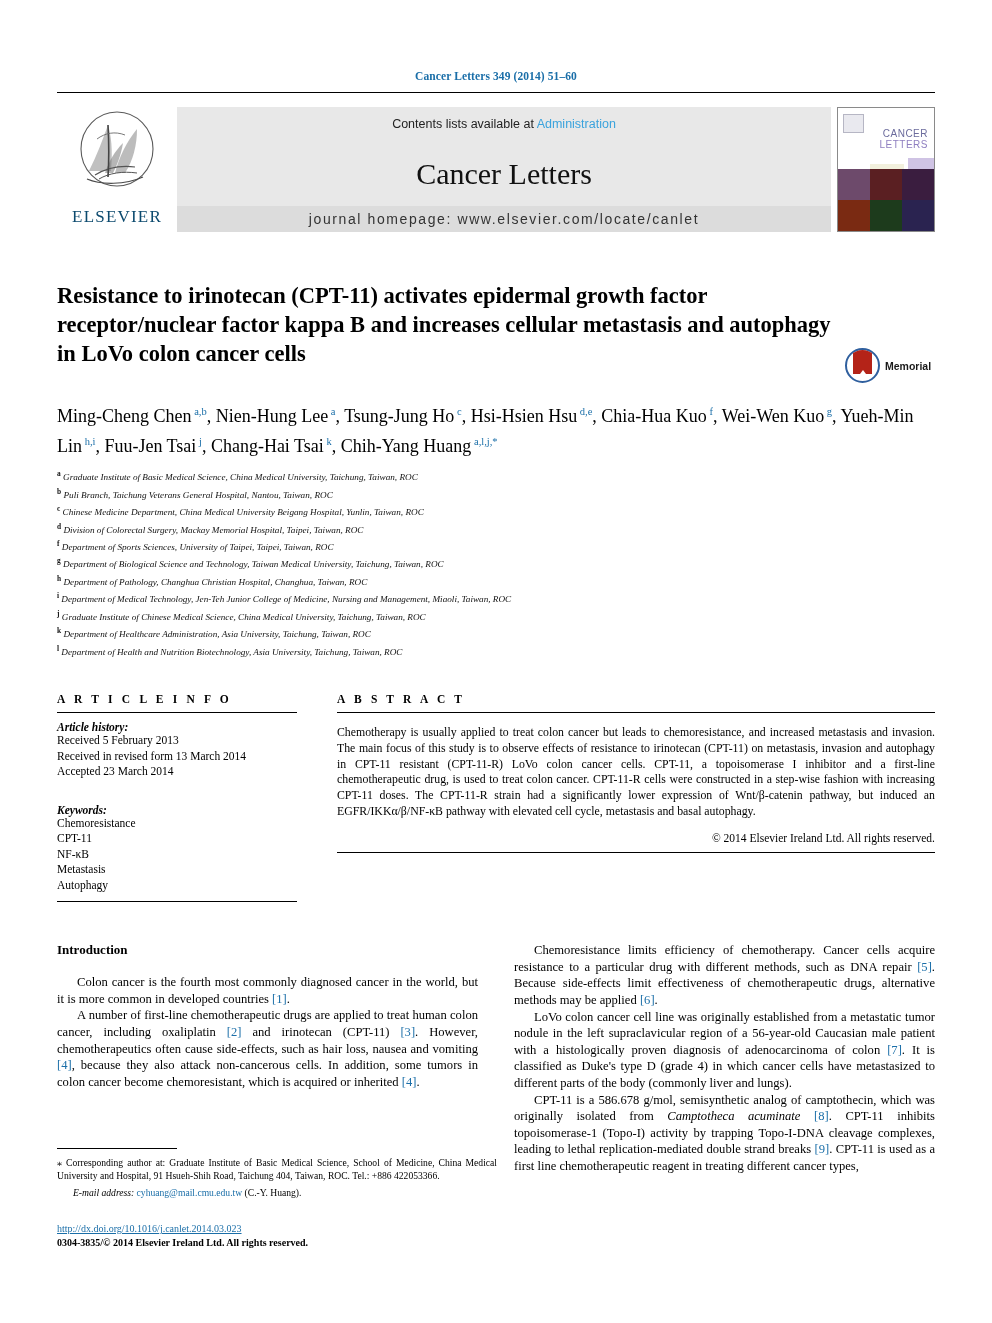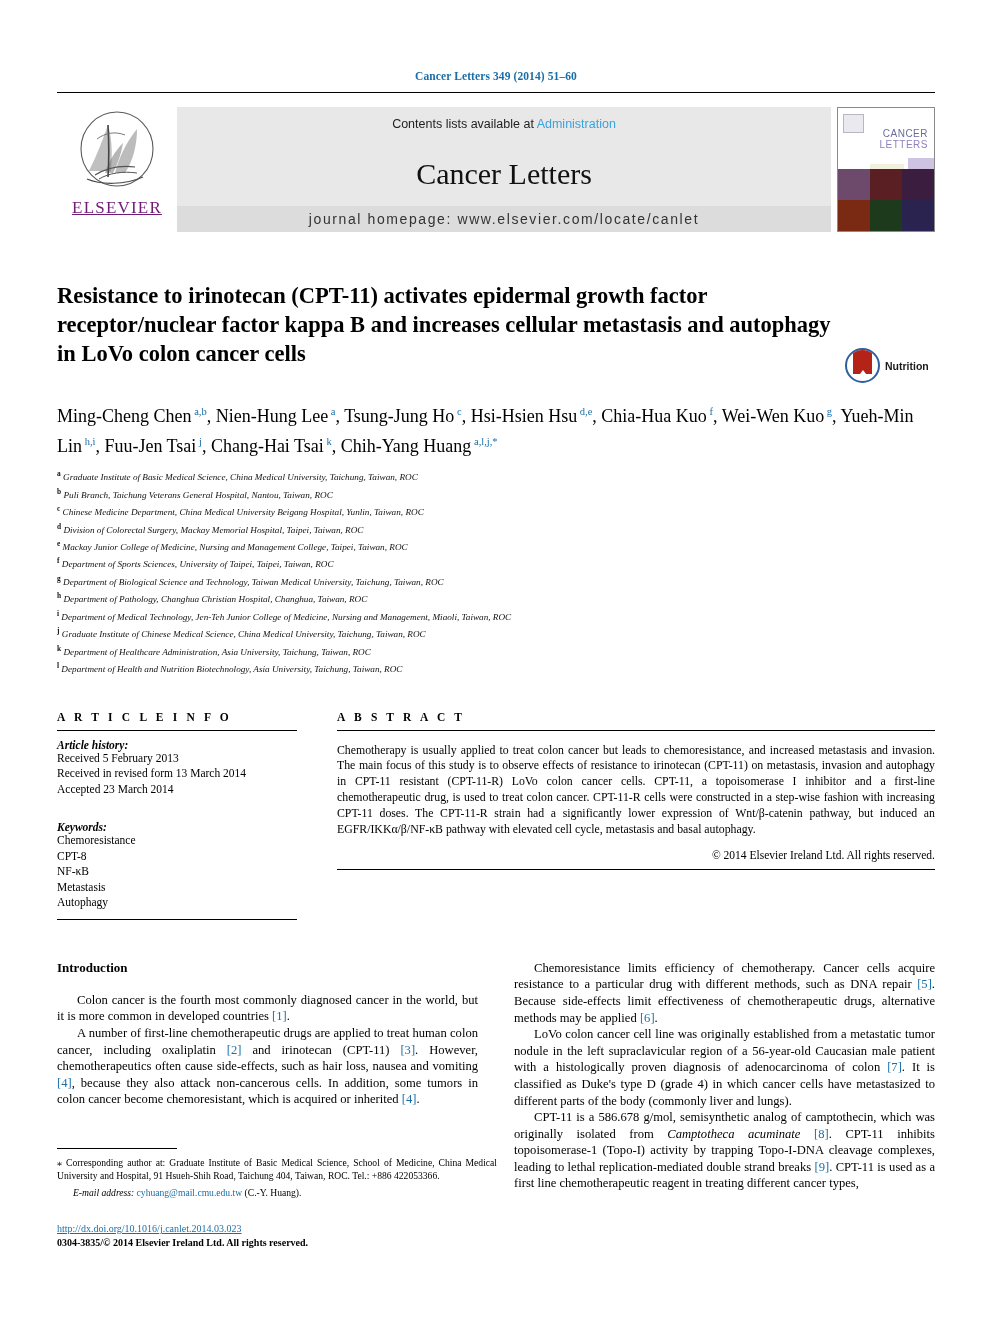--- a/index.html
+++ b/index.html
@@ -55,24 +55,23 @@
   }
   .tree-box {
     width: 84px;
     height: 88px;
     position: relative;
   }
   .elsevier-word {
     font-family: "Liberation Serif", serif;
     font-size: 17px;
     letter-spacing: 1.2px;
-    color: #701a75;
+    color: #0c4a6e;
     font-weight: normal;
-    margin-top: 1px;
-    text-decoration: underline;
+    margin-top: 10px;
   }
   .center-band {
     flex: 1 1 auto;
     background: #e8e8e8;
     display: flex;
     flex-direction: column;
     align-items: center;
     justify-content: space-between;
     padding: 10px 0 0 0;
     position: relative;
@@ -379,32 +378,31 @@
         <div class="cover-cell" style="background:#1d3b1c"></div>
         <div class="cover-cell" style="background:#2a2350"></div>
       </div>
     </div>
   </div>
 
   <div class="title-area">
     <h1 class="title-text">Resistance to irinotecan (CPT-11) activates epidermal growth factor receptor/nuclear factor kappa B and increases cellular metastasis and autophagy in LoVo colon cancer cells</h1>
     <div class="crossmark">
       <div class="cm-badge"></div>
-      <span class="cm-label">Nutrition</span>
+      <span class="cm-label">Memorial</span>
     </div>
   </div>
 
   <div class="authors"><span>Ming-Cheng Chen</span><sup> a,b</sup>, <span>Nien-Hung Lee</span><sup> a</sup>, <span>Tsung-Jung Ho</span><sup> c</sup>, <span>Hsi-Hsien Hsu</span><sup> d,e</sup>, <span>Chia-Hua Kuo</span><sup> f</sup>, <span>Wei-Wen Kuo</span><sup> g</sup>, <span>Yueh-Min Lin</span><sup> h,i</sup>, <span>Fuu-Jen Tsai</span><sup> j</sup>, <span>Chang-Hai Tsai</span><sup> k</sup>, <span>Chih-Yang Huang</span><sup> a,l,j,*</sup></div>
 
   <div class="affiliations">
       <div><span class="lab">a</span><span> Graduate Institute of Basic Medical Science, China Medical University, Taichung, Taiwan, ROC</span></div>
       <div><span class="lab">b</span><span> Puli Branch, Taichung Veterans General Hospital, Nantou, Taiwan, ROC</span></div>
       <div><span class="lab">c</span><span> Chinese Medicine Department, China Medical University Beigang Hospital, Yunlin, Taiwan, ROC</span></div>
       <div><span class="lab">d</span><span> Division of Colorectal Surgery, Mackay Memorial Hospital, Taipei, Taiwan, ROC</span></div>
-      <div><span class="lab">e</span><span> Mackay Junior College of Medicine, Nursing and Management College, Taipei, Taiwan, ROC</span></div>
       <div><span class="lab">f</span><span> Department of Sports Sciences, University of Taipei, Taipei, Taiwan, ROC</span></div>
       <div><span class="lab">g</span><span> Department of Biological Science and Technology, Taiwan Medical University, Taichung, Taiwan, ROC</span></div>
       <div><span class="lab">h</span><span> Department of Pathology, Changhua Christian Hospital, Changhua, Taiwan, ROC</span></div>
       <div><span class="lab">i</span><span> Department of Medical Technology, Jen-Teh Junior College of Medicine, Nursing and Management, Miaoli, Taiwan, ROC</span></div>
       <div><span class="lab">j</span><span> Graduate Institute of Chinese Medical Science, China Medical University, Taichung, Taiwan, ROC</span></div>
       <div><span class="lab">k</span><span> Department of Healthcare Administration, Asia University, Taichung, Taiwan, ROC</span></div>
       <div><span class="lab">l</span><span> Department of Health and Nutrition Biotechnology, Asia University, Taichung, Taiwan, ROC</span></div>
     </div>
 
   <div class="info-abstract">
@@ -414,21 +412,21 @@
       <div class="info-sub">Article history:</div>
       <div>
           <div class="info-line">Received 5 February 2013</div>
           <div class="info-line">Received in revised form 13 March 2014</div>
           <div class="info-line">Accepted 23 March 2014</div>
         </div>
       <div class="kw-block">
         <div class="info-sub">Keywords:</div>
         <div>
             <div class="info-line">Chemoresistance</div>
-            <div class="info-line">CPT-8</div>
+            <div class="info-line">CPT-11</div>
             <div class="info-line">NF-κB</div>
             <div class="info-line">Metastasis</div>
             <div class="info-line">Autophagy</div>
           </div>
       </div>
       <div class="rule-thin"></div>
     </div>
 
     <div class="col-abstract">
       <div class="sec-head">A B S T R A C T</div>

